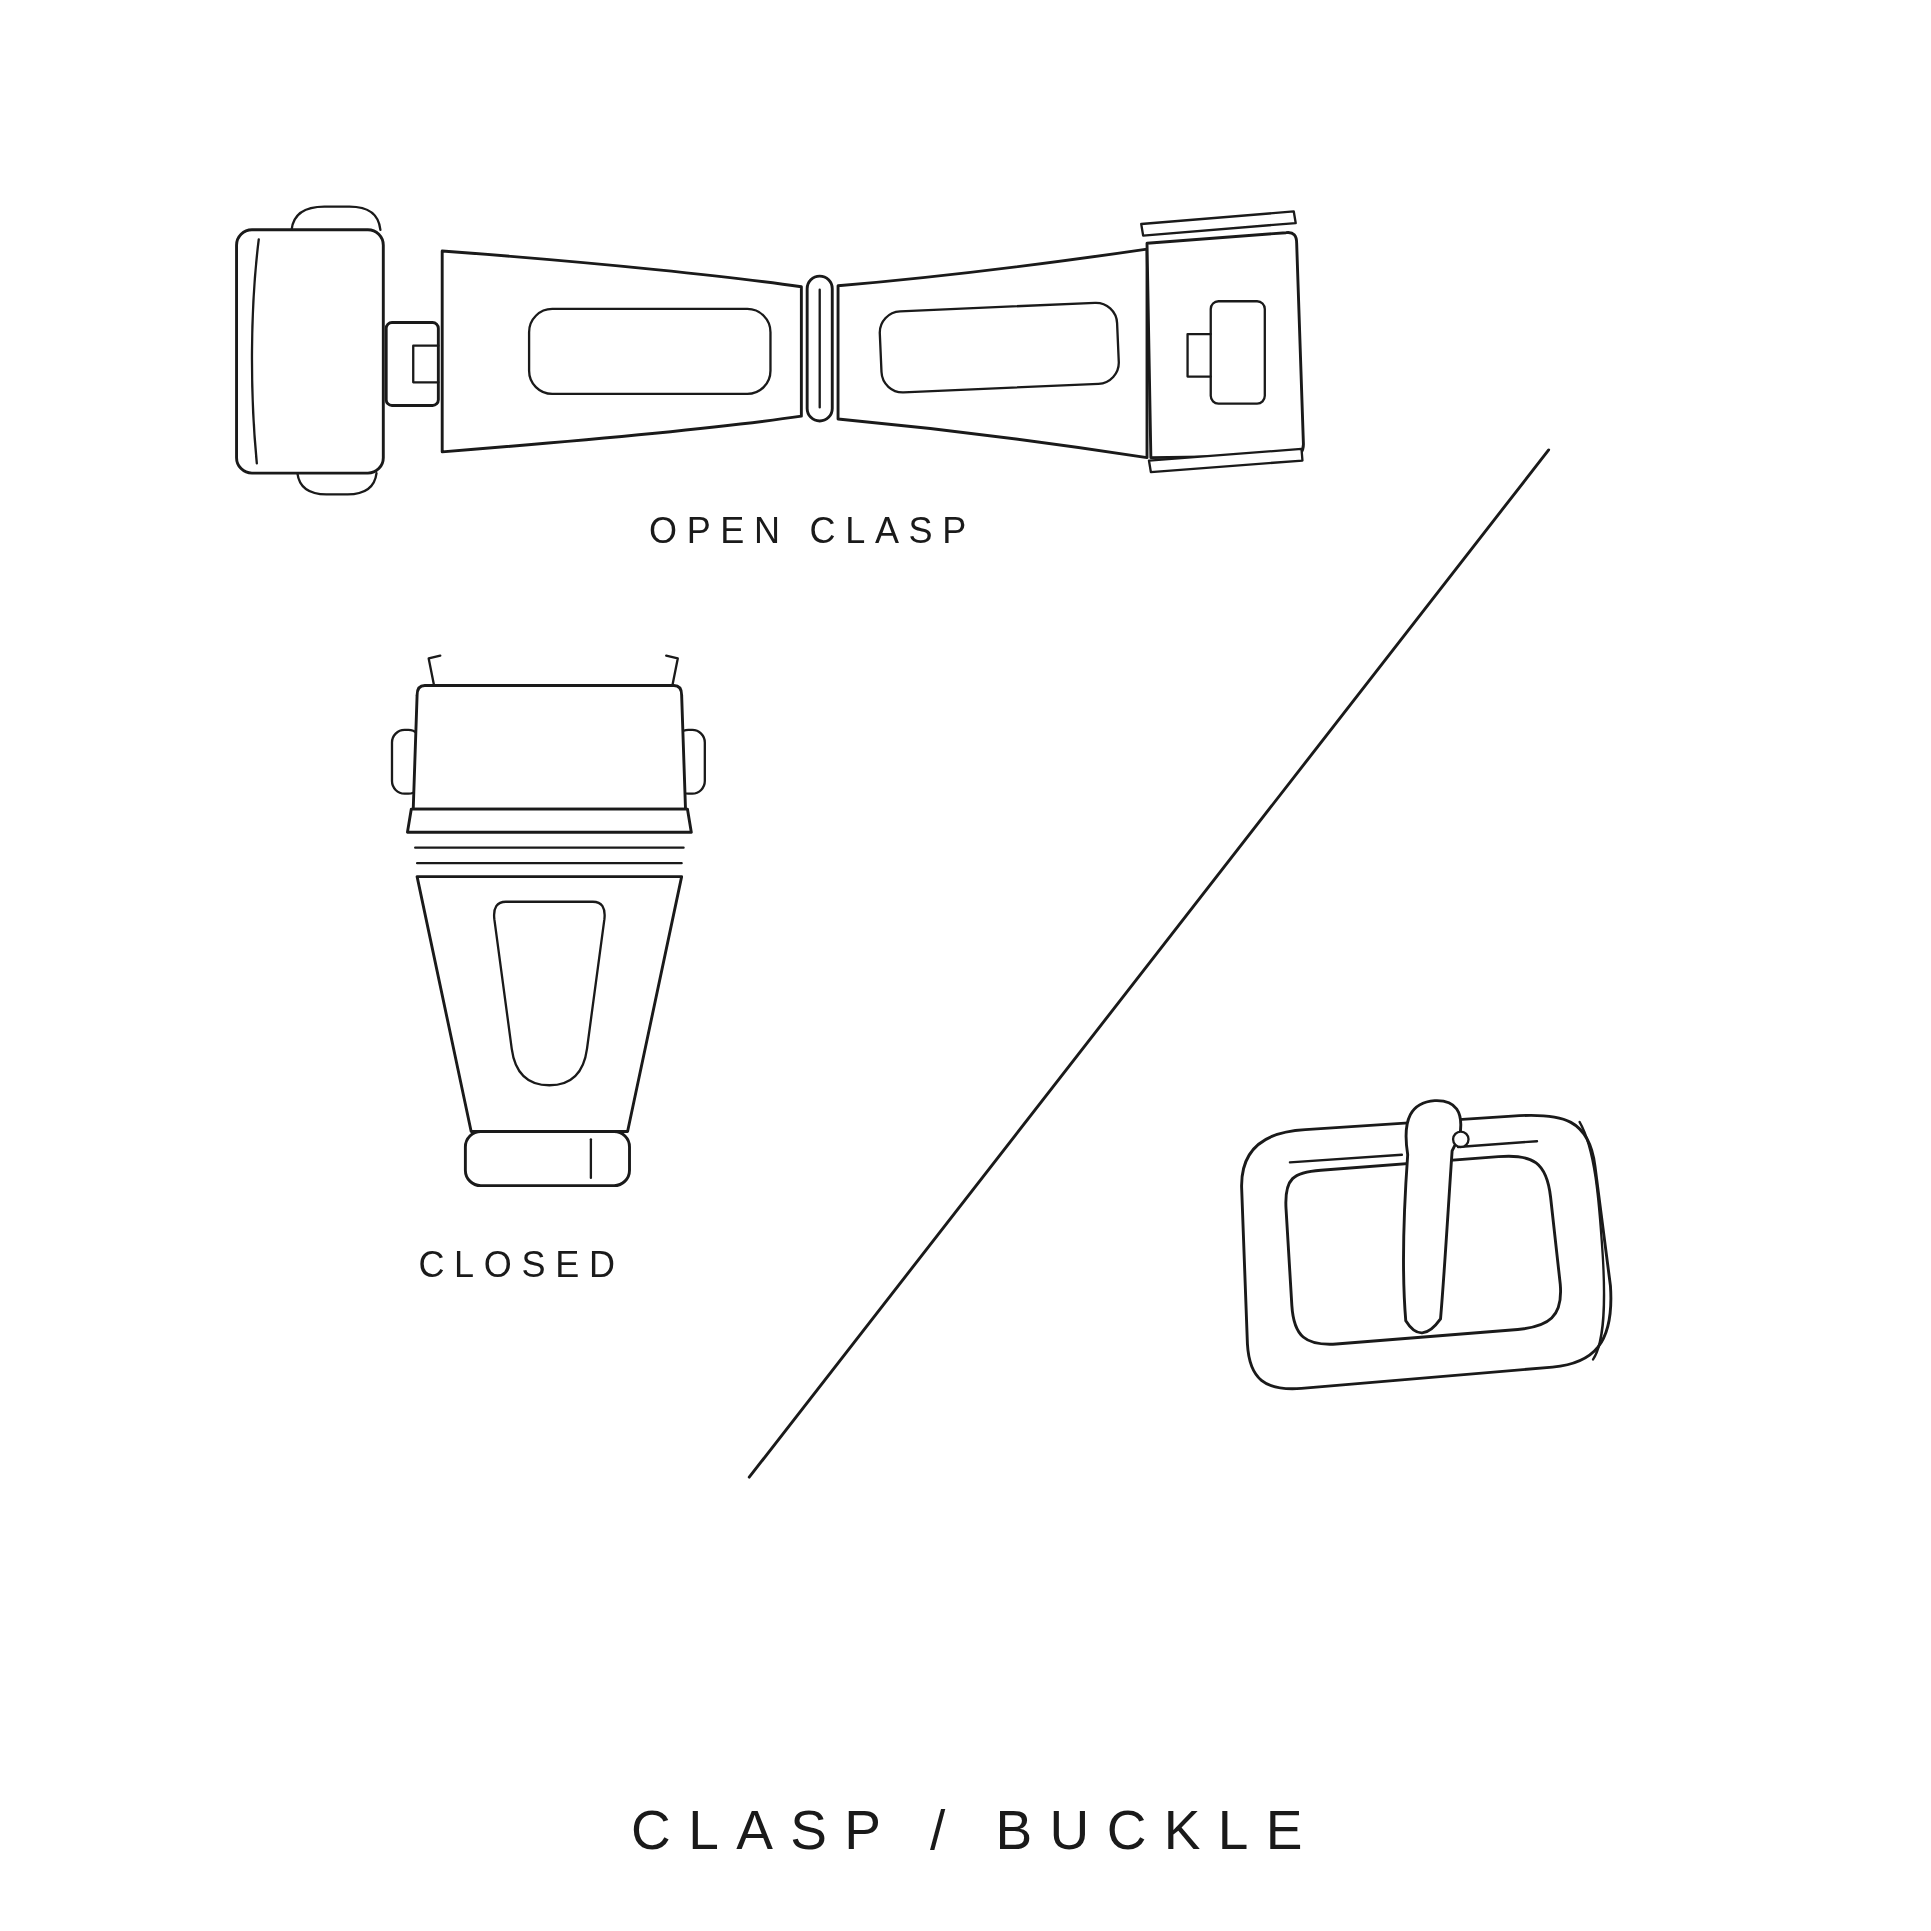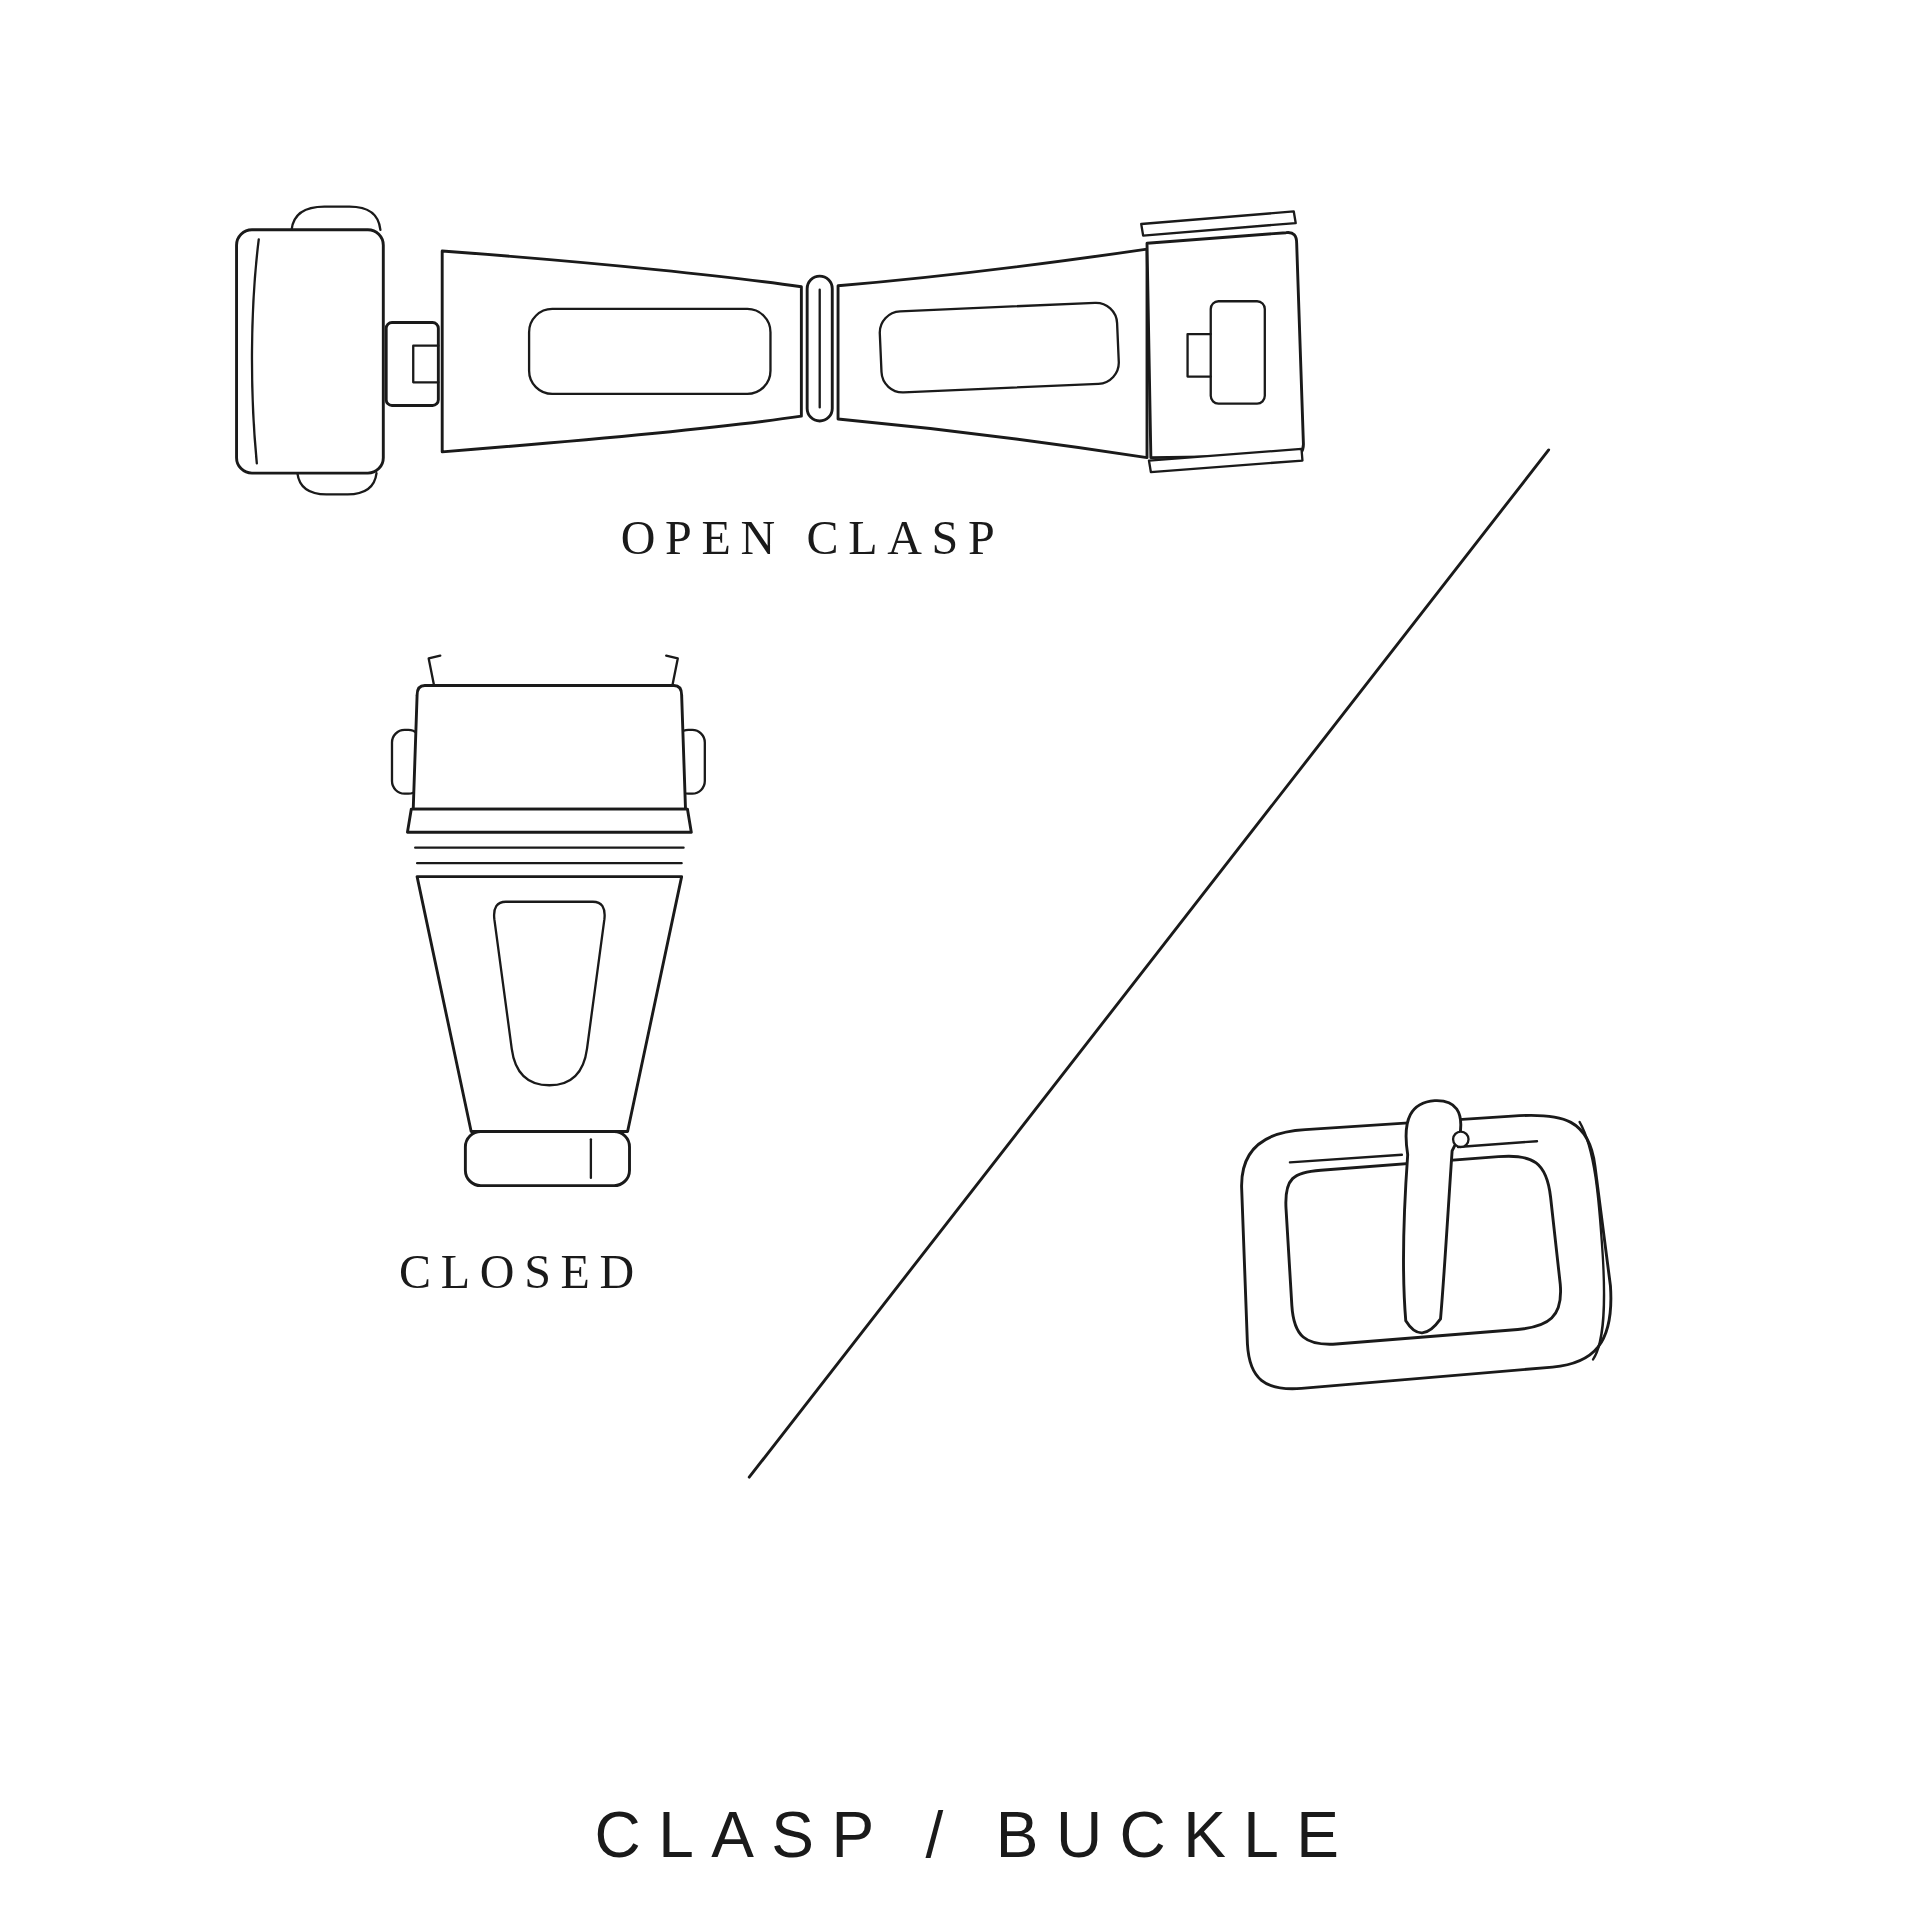--- a/index.html
+++ b/index.html
@@ -16,27 +16,26 @@
   .ln2{stroke:var(--ink,#1a1a1a);fill:none;stroke-width:2.4;stroke-linecap:round;stroke-linejoin:round;}
   .fw{fill:#ffffff;}
   .label{
     position:absolute;
     color:var(--ink,#1a1a1a);
     text-align:center;
     text-transform:uppercase;
     white-space:nowrap;
   }
   .caption{
-    font-size:48px;
+    font-size:36px;
     letter-spacing:9.7px;
     font-weight:400;
-    font-family:Liberation Serif, serif;
   }
   .title{
-    font-size:64px;
+    font-size:55px;
     letter-spacing:17.4px;
     font-weight:400;
   }
 </style>
 </head>
 <body style="background: rgb(255, 255, 255);">
 
 <div class="canvas">
 
   <svg class="art" width="1931" height="1931" viewBox="0 0 2000 2000">

